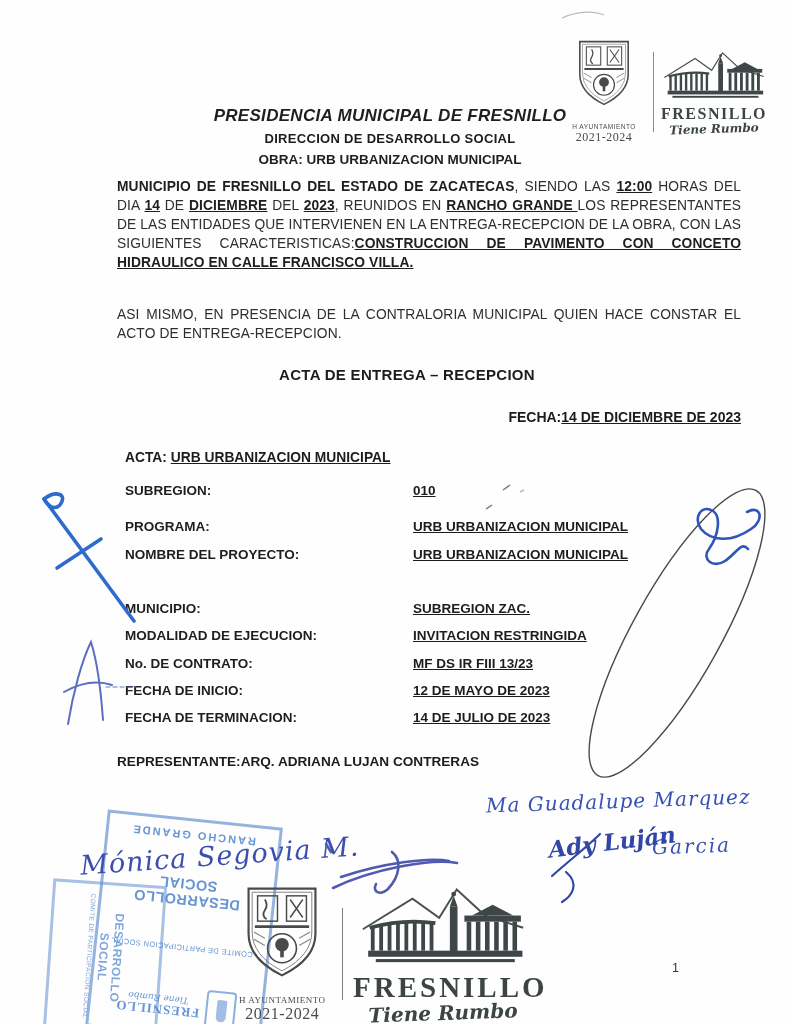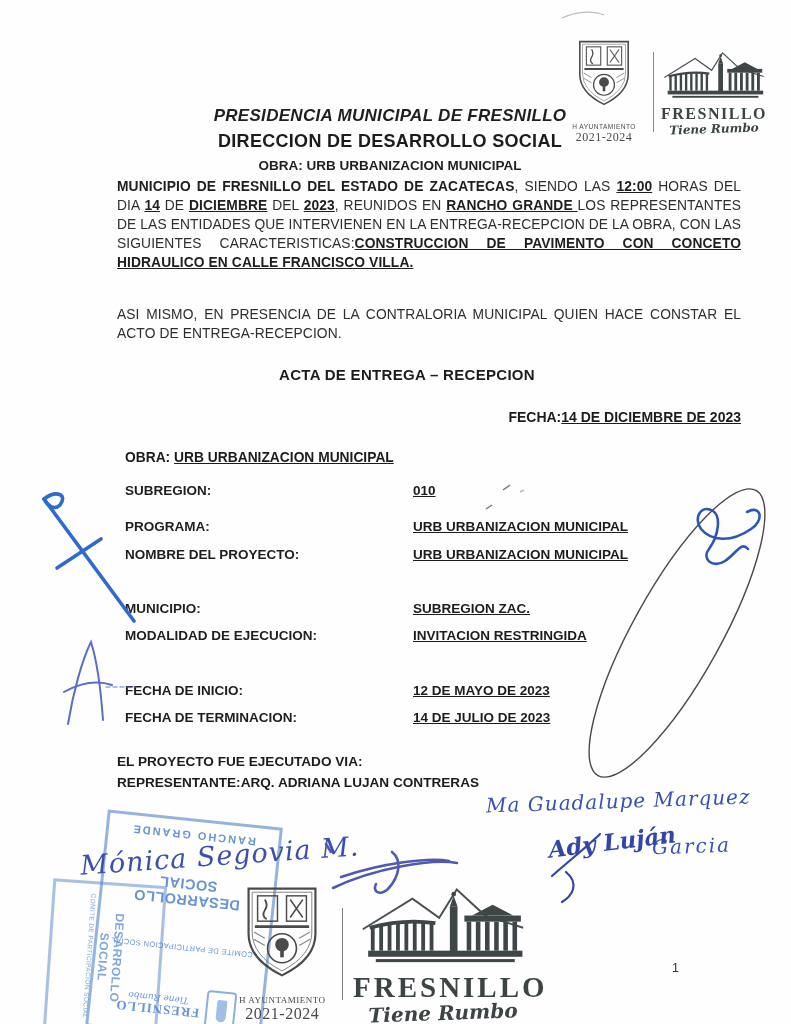--- a/index.html
+++ b/index.html
@@ -19,21 +19,21 @@
   .hdr-divider{width:1px; height:80px; background:#8a8a8a; margin:0 7px;}
   .brand-block{text-align:center; color:#3d4445;}
   .brand-block.small .brand-name{font-size:16px; letter-spacing:1.5px;}
   .brand-block.small .brand-tag{font-size:12px;}
   .brand-name{font-family:"Liberation Serif",serif; font-weight:700; letter-spacing:3px; line-height:1;}
   .brand-tag{font-family:"DejaVu Serif",serif; font-style:italic; font-weight:700; transform:rotate(-2deg); line-height:1; margin-top:1px;}
 
   
   .title-wrap{position:absolute; left:40px; top:106px; width:700px; text-align:center;}
   .title1{font-size:17px; font-weight:700; font-style:italic; color:#1f1f1f; letter-spacing:.3px;}
-  .title2{font-size:18px; font-weight:700; color:#1c1c1c; margin-top:5px; letter-spacing:.3px;}
+  .title2{font-size:13px; font-weight:700; color:#1c1c1c; margin-top:5px; letter-spacing:.3px;}
   .title3{font-size:13.5px; font-weight:700; color:#1f1f1f; margin-top:6px;}
 
   
   .para{position:absolute; left:117px; width:624px; font-size:13.8px; line-height:19px; text-align:justify; color:#2e2e2e; letter-spacing:.1px;}
   .para1{top:177px;}
   .para2{top:305px;}
 
   .acta-title{position:absolute; left:117px; top:366px; width:580px; text-align:center; font-size:15px; font-weight:700; color:#1c1c1c; letter-spacing:.3px;}
 
   .fecha-line{position:absolute; left:400px; top:409px; width:341px; text-align:right; font-size:14px; font-weight:700; color:#1c1c1c;}
@@ -152,47 +152,49 @@
   <div class="para para1"><span class="b">MUNICIPIO DE FRESNILLO DEL ESTADO DE ZACATECAS</span><span>, SIENDO LAS </span><span class="b u">12:00</span><span> HORAS DEL DIA </span><span class="b u">14</span><span> DE </span><span class="b u">DICIEMBRE</span><span> DEL </span><span class="b u">2023</span><span>, REUNIDOS EN </span><span class="b u">RANCHO GRANDE </span><span>LOS REPRESENTANTES DE LAS ENTIDADES QUE INTERVIENEN EN LA ENTREGA-RECEPCION DE LA OBRA, CON LAS SIGUIENTES CARACTERISTICAS:</span><span class="b u">CONSTRUCCION DE PAVIMENTO CON CONCETO HIDRAULICO EN CALLE FRANCISCO VILLA.</span></div>
   <div class="para para2">ASI MISMO, EN PRESENCIA DE LA CONTRALORIA MUNICIPAL QUIEN HACE CONSTAR EL ACTO DE ENTREGA-RECEPCION.</div>
 
   <div class="acta-title">ACTA DE ENTREGA – RECEPCION</div>
 
   <div class="fecha-line">
     <span>FECHA:</span><span class="u">14 DE DICIEMBRE DE 2023</span>
   </div>
 
   <div class="obra-line">
-    <span>OBRA: </span><span class="u">URB URBANIZACION MUNICIPAL</span>
+    <span>ACTA: </span><span class="u">URB URBANIZACION MUNICIPAL</span>
   </div>
 
   <div class="det-row" style="top:483px">
     <span class="det-label">SUBREGION:</span><span class="det-value">010</span>
   </div>
   <div class="det-row" style="top:519px">
     <span class="det-label">PROGRAMA:</span><span class="det-value">URB URBANIZACION MUNICIPAL</span>
   </div>
   <div class="det-row" style="top:547px">
     <span class="det-label">NOMBRE DEL PROYECTO:</span><span class="det-value">URB URBANIZACION MUNICIPAL</span>
   </div>
   <div class="det-row" style="top:601px">
     <span class="det-label">MUNICIPIO:</span><span class="det-value">SUBREGION ZAC.</span>
   </div>
   <div class="det-row" style="top:628px">
     <span class="det-label">MODALIDAD DE EJECUCION:</span><span class="det-value">INVITACION RESTRINGIDA</span>
   </div>
+  <div class="det-row" style="top:656px">
+    <span class="det-label">No. DE CONTRATO:</span><span class="det-value">MF DS IR FIII 13/23</span>
+  </div>
   <div class="det-row" style="top:683px">
     <span class="det-label">FECHA DE INICIO:</span><span class="det-value">12 DE MAYO DE 2023</span>
   </div>
   <div class="det-row" style="top:710px">
     <span class="det-label">FECHA DE TERMINACION:</span><span class="det-value">14 DE JULIO DE 2023</span>
   </div>
 
   <div class="exec">
-    <div>EL PROYECTO FUE EJECUTADO VIA:</div>
     <div><span>REPRESENTANTE:</span><span>ARQ. ADRIANA LUJAN CONTRERAS</span></div>
   </div>
 
   <div class="stamp stamp2">
     <div class="stamp-dept">DESARROLLO SOCIAL</div>
     <div class="stamp-committee">COMITE DE PARTICIPACION SOCIAL</div>
   </div>
 
   <div class="stamp stamp1">
     <div class="stamp-toprow">

